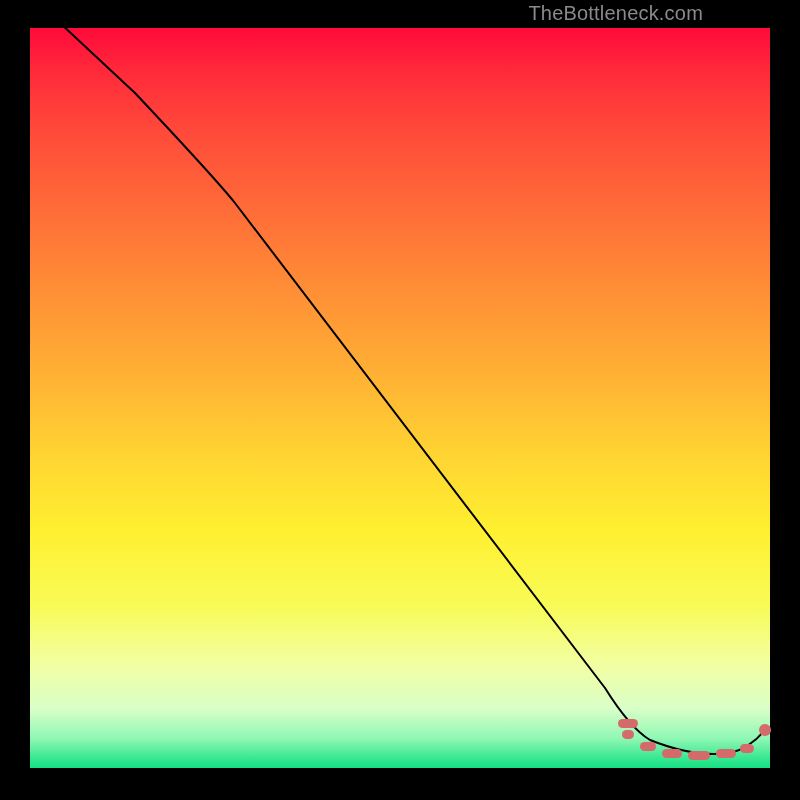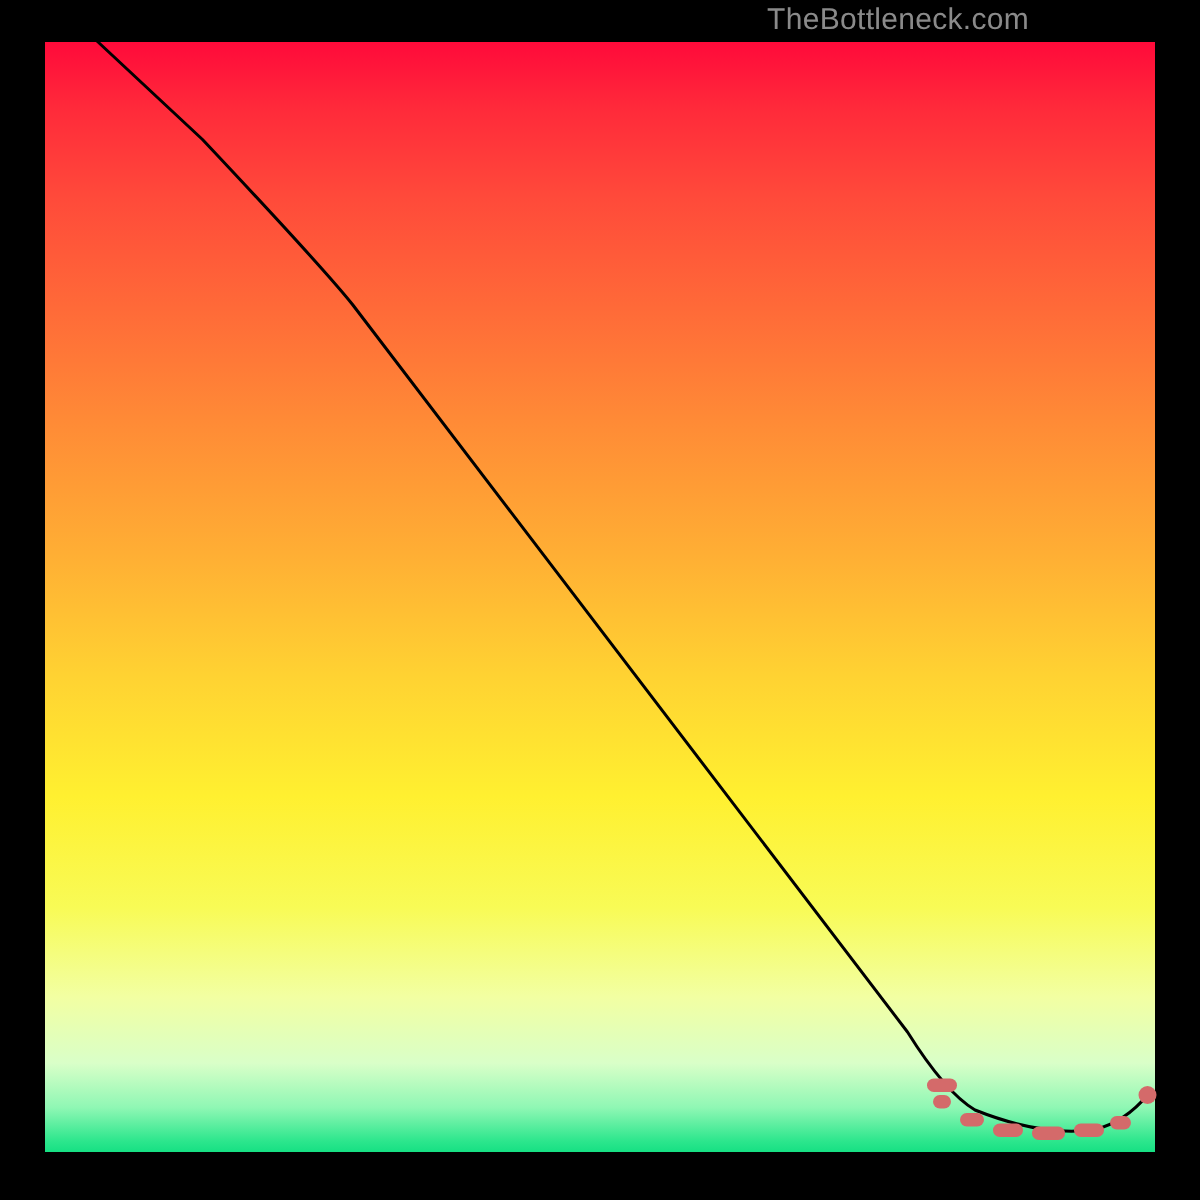--- a/index.html
+++ b/index.html
@@ -8,20 +8,21 @@
     width: 800px;
     height: 800px;
     background: #000;
     font-family: Arial, Helvetica, sans-serif;
     overflow: hidden;
   }
   .stage {
     position: relative;
     width: 704px;
     height: 800px;
+    padding-left: 17px;
   }
   .attribution {
     position: absolute;
     top: 2px;
     right: 18px;
     color: #8a8a8a;
     font-size: 20px;
     letter-spacing: 0.2px;
     font-weight: 400;
   }

